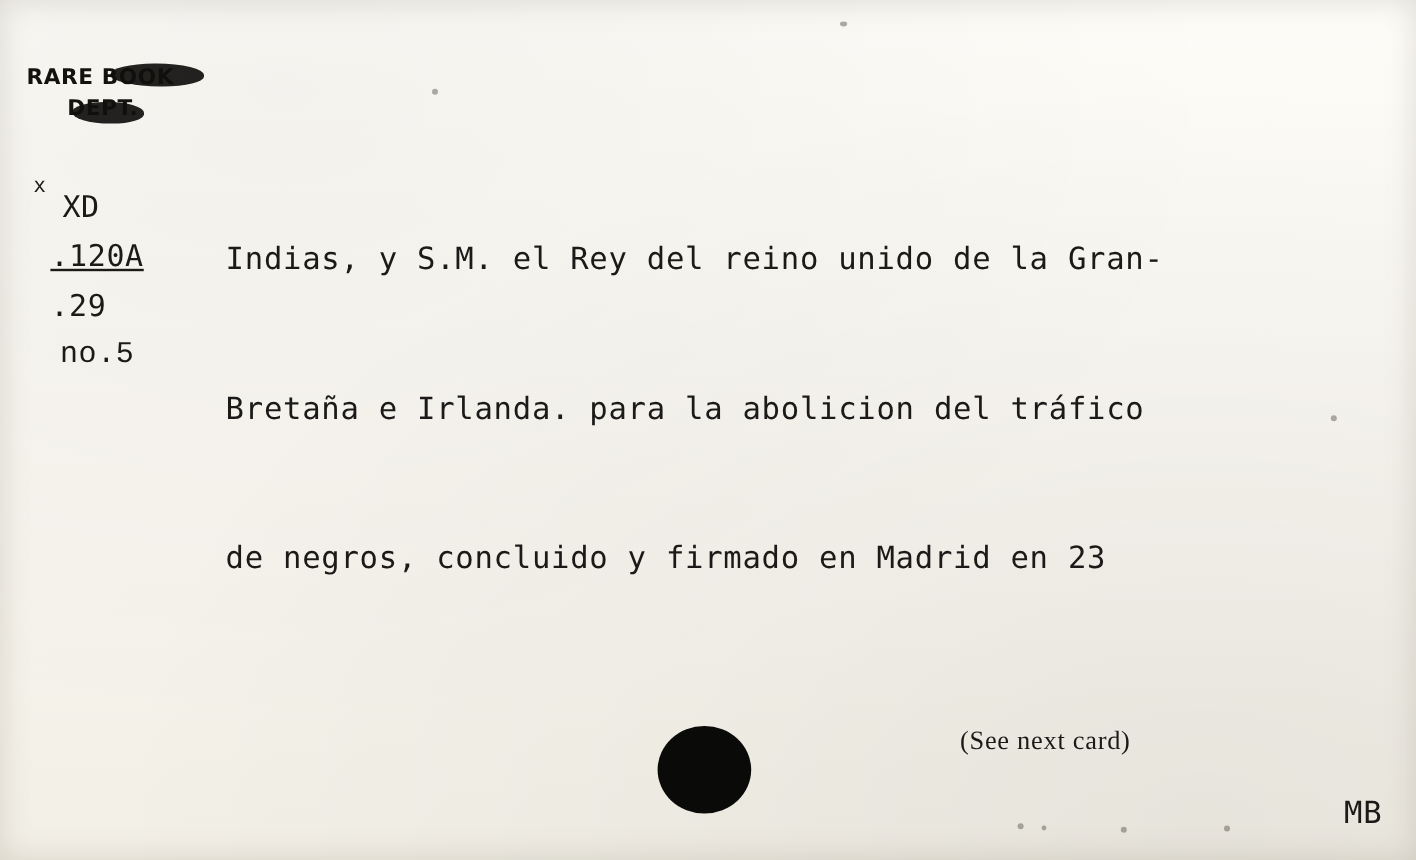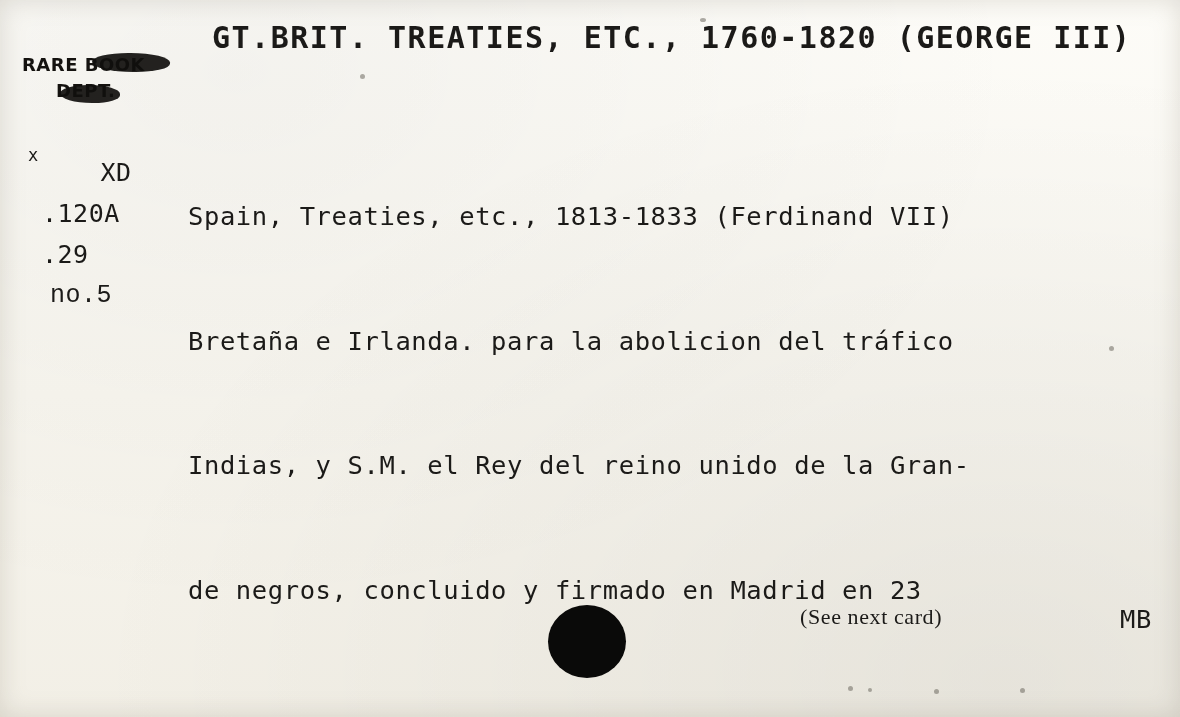--- a/index.html
+++ b/index.html
@@ -69,22 +69,22 @@
   .callnum {
     position: absolute;
     left: 30px;
     top: 152px;
     width: 150px;
     font-size: 25px;
     line-height: 41px;
     letter-spacing: 0.5px;
   }
   .callnum div { white-space: nowrap; }
-  .callnum .cn-1 { padding-left: 22px; text-align: center; }
-  .callnum .cn-2 { padding-left: 12px; }
+  .callnum .cn-1 { padding-left: 22px; }
+  .callnum .cn-2 { padding-left: 12px; text-decoration: underline; }
   .callnum .cn-3 { padding-left: 12px; }
   .callnum .cn-4 { padding-left: 20px; font-family: Liberation Mono, monospace; }
   .cross {
     position: absolute;
     left: 28px;
     top: 147px;
     font-size: 17px;
     line-height: 1;
   }
   
@@ -114,21 +114,21 @@
     left: 800px;
     top: 604px;
     font-size: 22px;
     letter-spacing: 0.6px;
     white-space: nowrap;
     font-family: Liberation Serif, serif;
   }
   .mb {
     position: absolute;
     left: 1120px;
-    top: 604px;
+    top: 663px;
     font-size: 25.5px;
     letter-spacing: 0.6px;
     white-space: nowrap;
   }
   
   .punch-hole {
     position: absolute;
     left: 548px;
     top: 605px;
     width: 78px;
@@ -151,41 +151,39 @@
   #fleck6 { left: 1020px; top: 688px; width: 5px; height: 5px; }
   #fleck7 { left: 700px; top: 18px; width: 6px; height: 4px; }
 </style>
 </head>
 <body>
 
 <div id="card">
 
   <div class="paper-tone"></div>
 
-  <div class="heading">GT.BRIT. TREATIES, ETC., 1760-1820 (GEORGE III)</div>
 
   <div class="stamp">
     <span class="line1">RARE BOOK</span>
     <span class="line2">DEPT.</span>
   </div>
   <div class="smudge" id="smudge1"></div>
   <div class="smudge" id="smudge2"></div>
 
   <div class="cross">x</div>
   <div class="callnum">
     <div class="cn-1">XD</div>
     <div class="cn-2">.120A</div>
     <div class="cn-3">.29</div>
     <div class="cn-4">no.5</div>
   </div>
 
   <div class="body-text">
-    <span class="ln">Spain, Treaties, etc., 1813-1833 (Ferdinand VII)</span>
+    <span class="ln">Indias, y S.M. el Rey del reino unido de la Gran-</span>
     <span class="ln">Bretaña e Irlanda. para la abolicion del tráfico</span>
-    <span class="ln">Indias, y S.M. el Rey del reino unido de la Gran-</span>
     <span class="ln">de negros, concluido y firmado en Madrid en 23</span>
     
     
     
     
     
   </div>
 
 
   <div class="punch-hole"></div>

